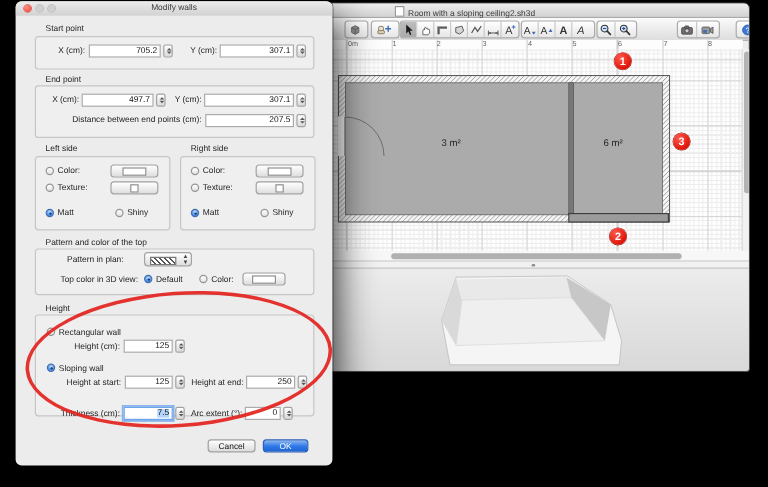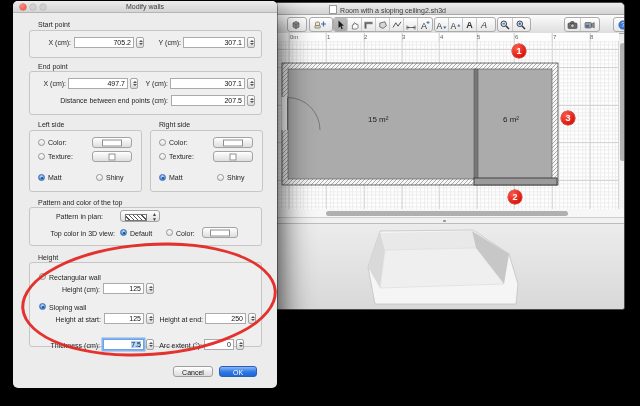--- a/index.html
+++ b/index.html
@@ -257,21 +257,21 @@
 
     <rect x="323" y="28" width="4" height="110" fill="#787878" stroke="#4a4a4a" stroke-width="0.5"></rect>
 
     <rect x="323" y="137" width="83" height="7" fill="#9b9b9b" stroke="#383838" stroke-width="0.9"></rect>
 
     <rect x="130.5" y="56" width="6.5" height="33" fill="#ffffff"></rect>
     <line x1="136.5" y1="56.5" x2="136.5" y2="89" stroke="#444" stroke-width="0.8"></line>
     <path d="M136.5,56.5 A32.5,32.5 0 0 1 169,89" fill="none" stroke="#555" stroke-width="0.6"></path>
   </svg>
 
-  <div class="room-label" style="left:217px;top:112px;">15 m²</div>
+  <div class="room-label" style="left:217px;top:112px;">3 m²</div>
   <div class="room-label" style="left:352px;top:112px;">6 m²</div>
 
   <div class="badge" style="left:361px;top:41px;">1</div>
   <div class="badge" style="left:357px;top:187px;">2</div>
   <div class="badge" style="left:410px;top:108px;">3</div>
 
   <div id="plan-vscroll">
       <div class="thumb"></div>
     </div>
   <div id="plan-hscroll">

